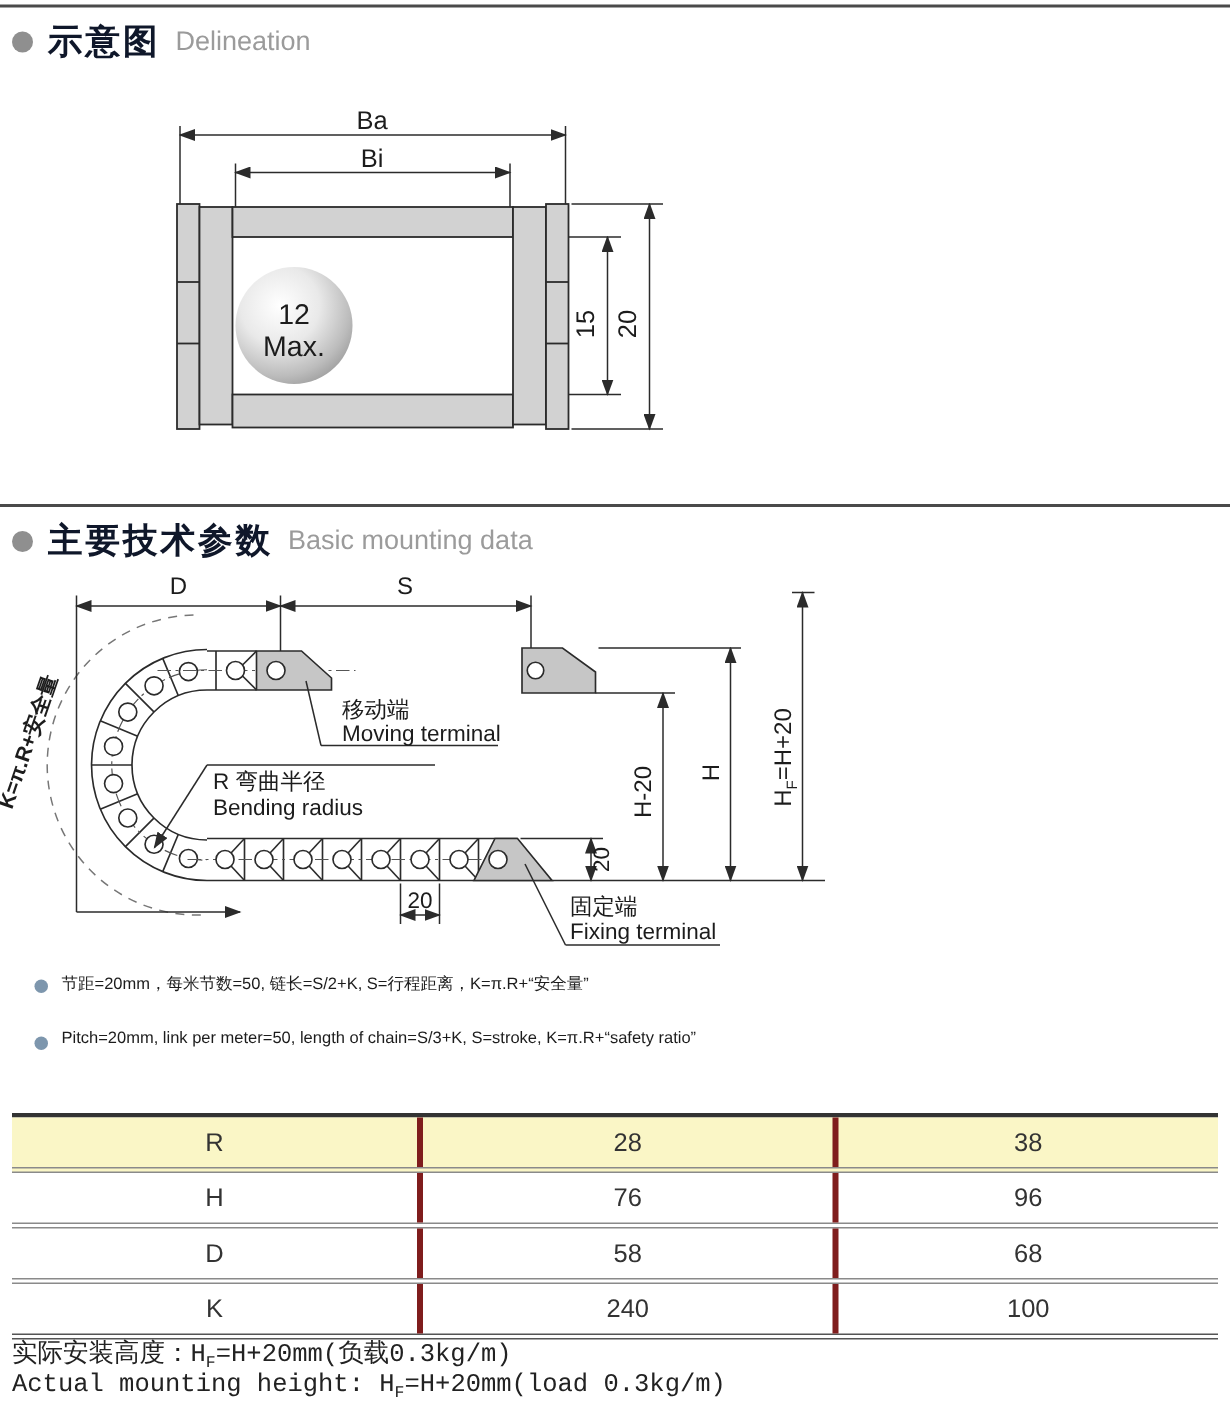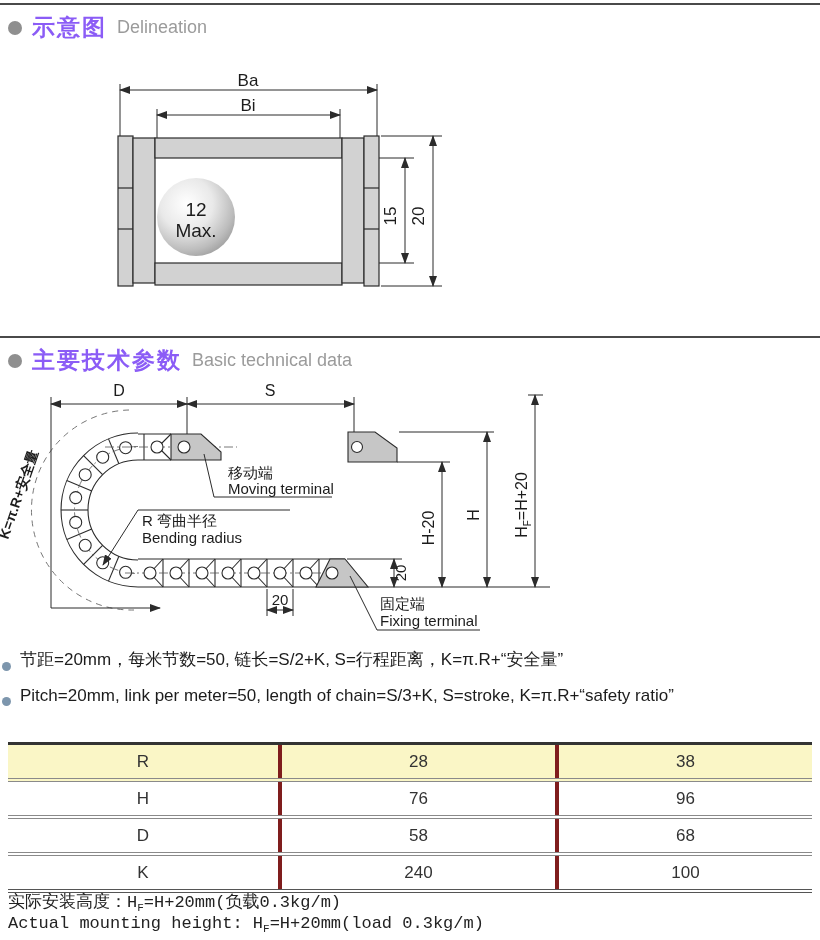--- a/index.html
+++ b/index.html
@@ -1,23 +1,23 @@
 <!DOCTYPE html>
 <html><head>
 <meta charset="utf-8">
 <style>
   html,body{margin:0;padding:0;background:#fff;}
   .page{position:relative;width:820px;height:940px;background:#fff;overflow:hidden;
         font-family:"Liberation Sans","DejaVu Sans",sans-serif;color:#222;}
   .rule{position:absolute;left:0;width:820px;height:2px;background:#4a4a4a;}
   .sec-head{position:absolute;left:8px;display:flex;align-items:center;gap:10px;}
   .sec-bullet{width:14px;height:14px;border-radius:50%;background:#8f8f8f;flex:0 0 auto;}
-  .sec-zh{font-size:23px;font-weight:bold;color:#8b5cf6;letter-spacing:2px;}
+  .sec-zh{font-size:23px;font-weight:bold;color:#0f172a;letter-spacing:2px;}
   .sec-en{font-size:18px;color:#9b9b9b;}
-  .note{position:absolute;left:2px;display:flex;align-items:flex-end;gap:9px;font-size:17px;color:#1c1c1c;}
+  .note{position:absolute;left:23px;display:flex;align-items:flex-start;gap:9px;font-size:11px;color:#1c1c1c;}
   .note-bullet{width:9px;height:9px;border-radius:50%;background:#7d96ad;margin-top:5px;flex:0 0 auto;}
   .tbl{position:absolute;left:8px;top:742px;width:804px;border-top:3px solid #333;border-bottom:4px double #555;}
   .tr{display:grid;grid-template-columns:270px 277px 257px;height:33px;line-height:33px;
       border-bottom:4px double #8a8a8a;font-size:17px;color:#333;text-align:center;}
   .tr:last-child{border-bottom:none;}
   .tr.hdr{background:#faf6c6;}
   .td{height:100%;}
   .td + .td{border-left:4px solid #7f1d1d;}
   .foot{position:absolute;left:8px;font-size:17px;color:#222;font-family:Liberation Mono, monospace;}
   sub{font-size:11px;}
@@ -85,21 +85,21 @@
     <text x="104" y="181" font-size="19" text-anchor="middle">Max.</text>
     <text transform="translate(304,160) rotate(-90)" font-size="17" text-anchor="middle">15</text>
     <text transform="translate(332,160) rotate(-90)" font-size="17" text-anchor="middle">20</text>
   </svg>
 
   <div class="rule" style="top:336px"></div>
 
   <div class="sec-head" style="top:345px">
     <span class="sec-bullet"></span>
     <span class="sec-zh">主要技术参数</span>
-    <span class="sec-en">Basic technical data</span>
+    <span class="sec-en">Basic mounting data</span>
   </div>
 
   <svg width="580" height="265" viewBox="0 0 580 265" style="position:absolute;left:0;top:380px;">
 
     <path d="M129,30 A100,100 0 0 0 134,230" fill="none" stroke="#777" stroke-width="1" stroke-dasharray="6 5"></path>
 
     <g stroke="#2b2b2b" stroke-width="1" fill="none">
       <line x1="51" y1="17" x2="51" y2="228"></line>
       <line x1="187" y1="17" x2="187" y2="56"></line>
       <line x1="354" y1="17" x2="354" y2="52"></line>

